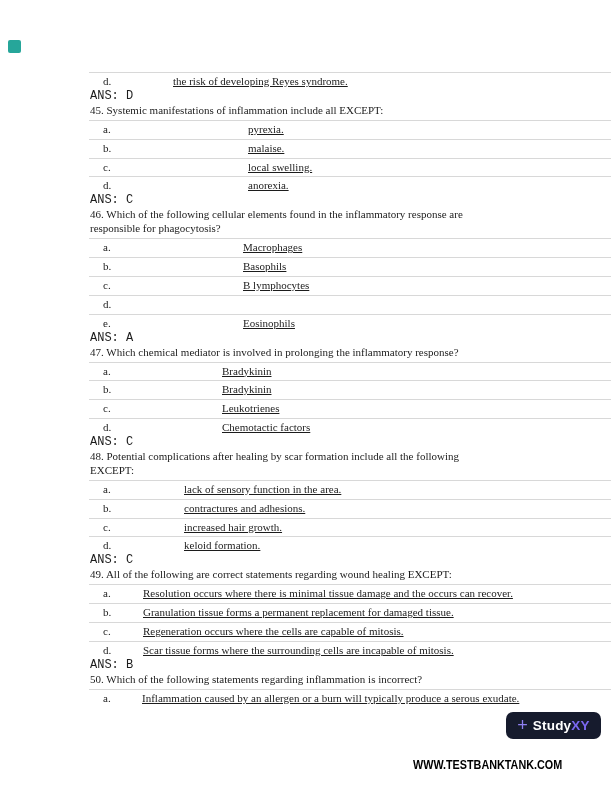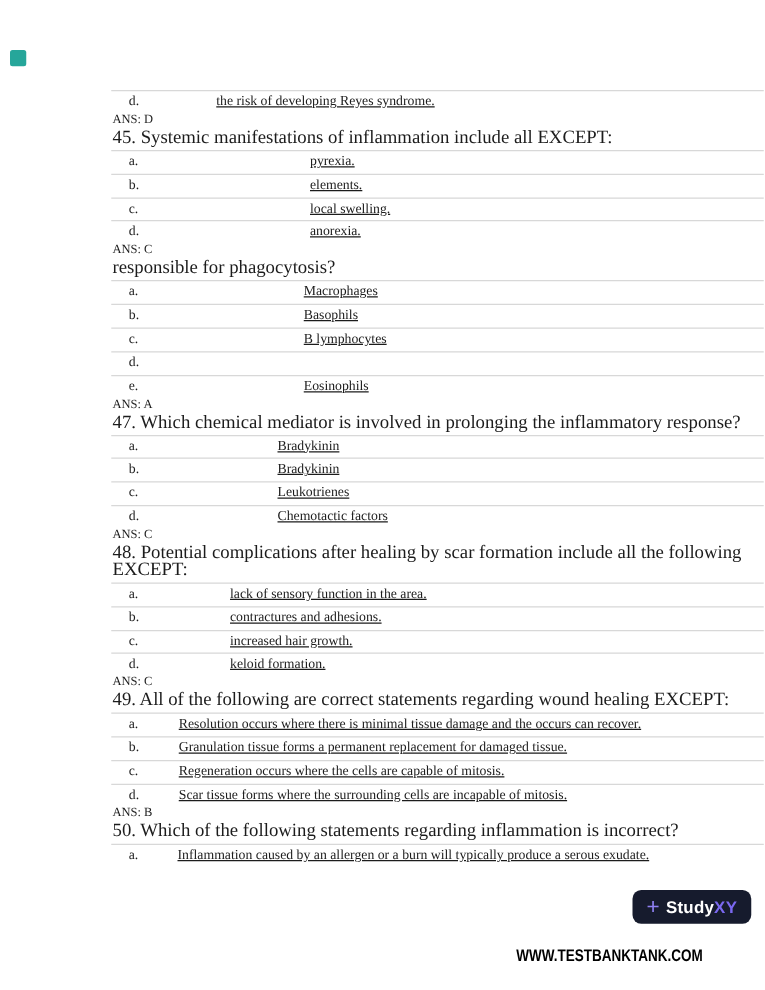--- a/index.html
+++ b/index.html
@@ -5,22 +5,22 @@
   html,body { margin:0; padding:0; background:#ffffff; }
   .page {
     position:relative; width:612px; height:792px; background:#ffffff;
     font-family:"Liberation Serif", serif; color:#1c1c1c; overflow:hidden;
   }
   .corner-mark {
     position:absolute; left:8px; top:40px; width:13px; height:13px;
     border-radius:2px;
   }
   .content { position:absolute; top:69px; left:90px; width:521px; }
-  .qline { font-size:15px; line-height:14px; white-space:nowrap; }
-  .ans   { font-size:10px; line-height:14px; }
+  .qline { font-size:11px; line-height:14px; white-space:nowrap; }
+  .ans   { font-size:12px; line-height:14px;font-family:Liberation Mono, monospace; }
   .opts  { margin:3px 0 2px -1px; width:522px; }
   .row {
     display:flex; border-top:1px solid #d8d8d8; height:18.8px;
     box-sizing:border-box; padding-top:2px; font-size:11px; line-height:13px;
   }
   .row:last-child { height:15px; }
   .letter { flex:0 0 auto; box-sizing:border-box; padding-left:14px; }
   .otext  { flex:1 1 auto; white-space:nowrap;text-decoration:underline; }
   .q44 .letter{ width:84px; }
   .q45 .letter{ width:159px; }
@@ -63,35 +63,36 @@
 
     <section class="qblock q45">
       <div class="qline">45. Systemic manifestations of inflammation include all EXCEPT:</div>
       <div class="opts">
         <div class="row">
           <span class="letter">a.</span>
           <span class="otext">pyrexia.</span>
         </div>
         <div class="row">
           <span class="letter">b.</span>
-          <span class="otext">elements.</span>
+          <span class="otext">malaise.</span>
         </div>
         <div class="row">
           <span class="letter">c.</span>
           <span class="otext">local swelling.</span>
         </div>
         <div class="row">
           <span class="letter">d.</span>
           <span class="otext">anorexia.</span>
         </div>
       </div>
       <div class="ans">ANS: C</div>
     </section>
 
     <section class="qblock q46">
+      <div class="qline">46. Which of the following cellular elements found in the inflammatory response are</div>
       <div class="qline">responsible for phagocytosis?</div>
       <div class="opts">
         <div class="row">
           <span class="letter">a.</span>
           <span class="otext">Macrophages</span>
         </div>
         <div class="row">
           <span class="letter">b.</span>
           <span class="otext">Basophils</span>
         </div>

